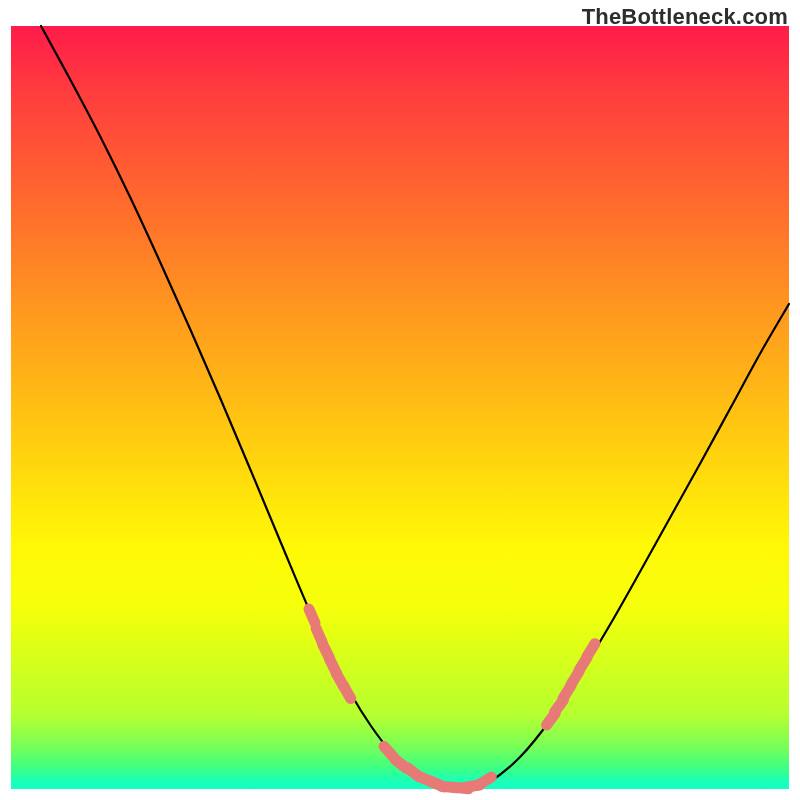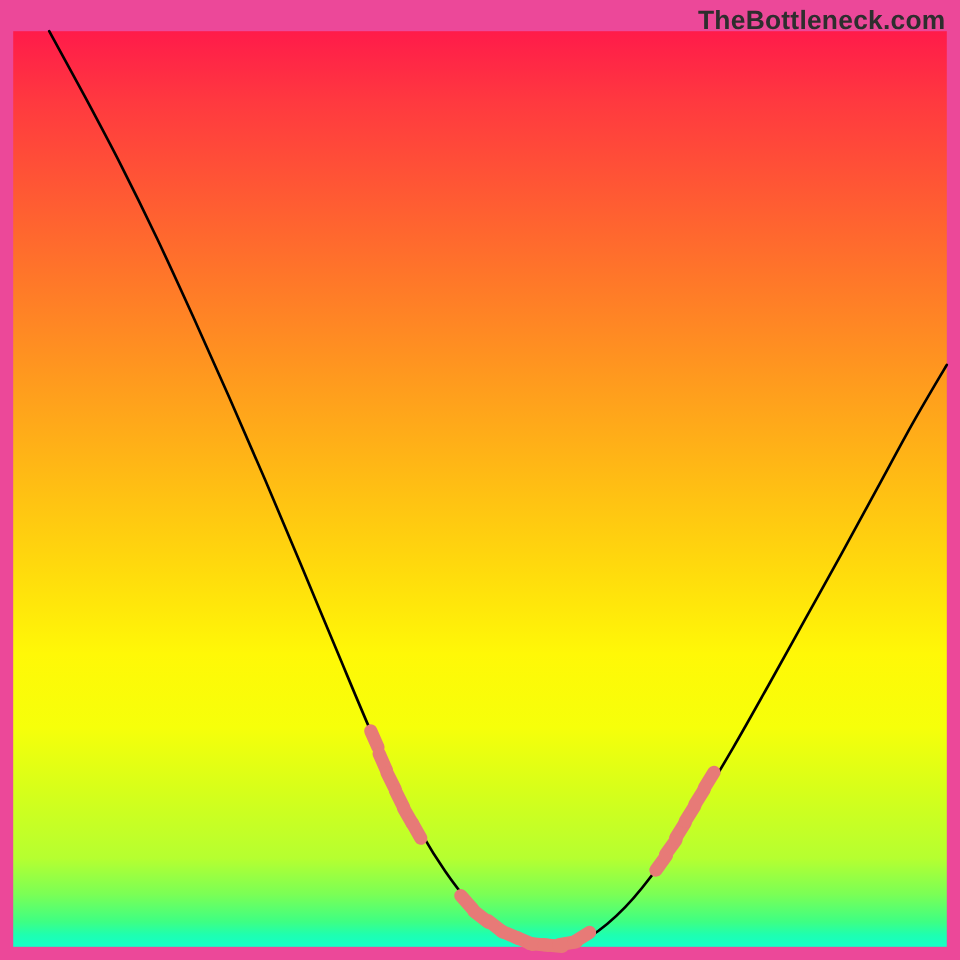--- a/index.html
+++ b/index.html
@@ -10,21 +10,21 @@
     background: #000;
     overflow: hidden;
     font-family: Arial, Helvetica, sans-serif;
   }
   .frame {
     position: absolute;
     left: 0;
     top: 0;
     width: 800px;
     height: 800px;
-    background: #ec4899;
+    background: #ffffff;
   }
   .plot-area {
     position: absolute;
     left: 11px;
     top: 26px;
     width: 778px;
     height: 763px;
     background: linear-gradient(to bottom,
       #ff1b4a 0%,
       #ff3a3f 8%,

